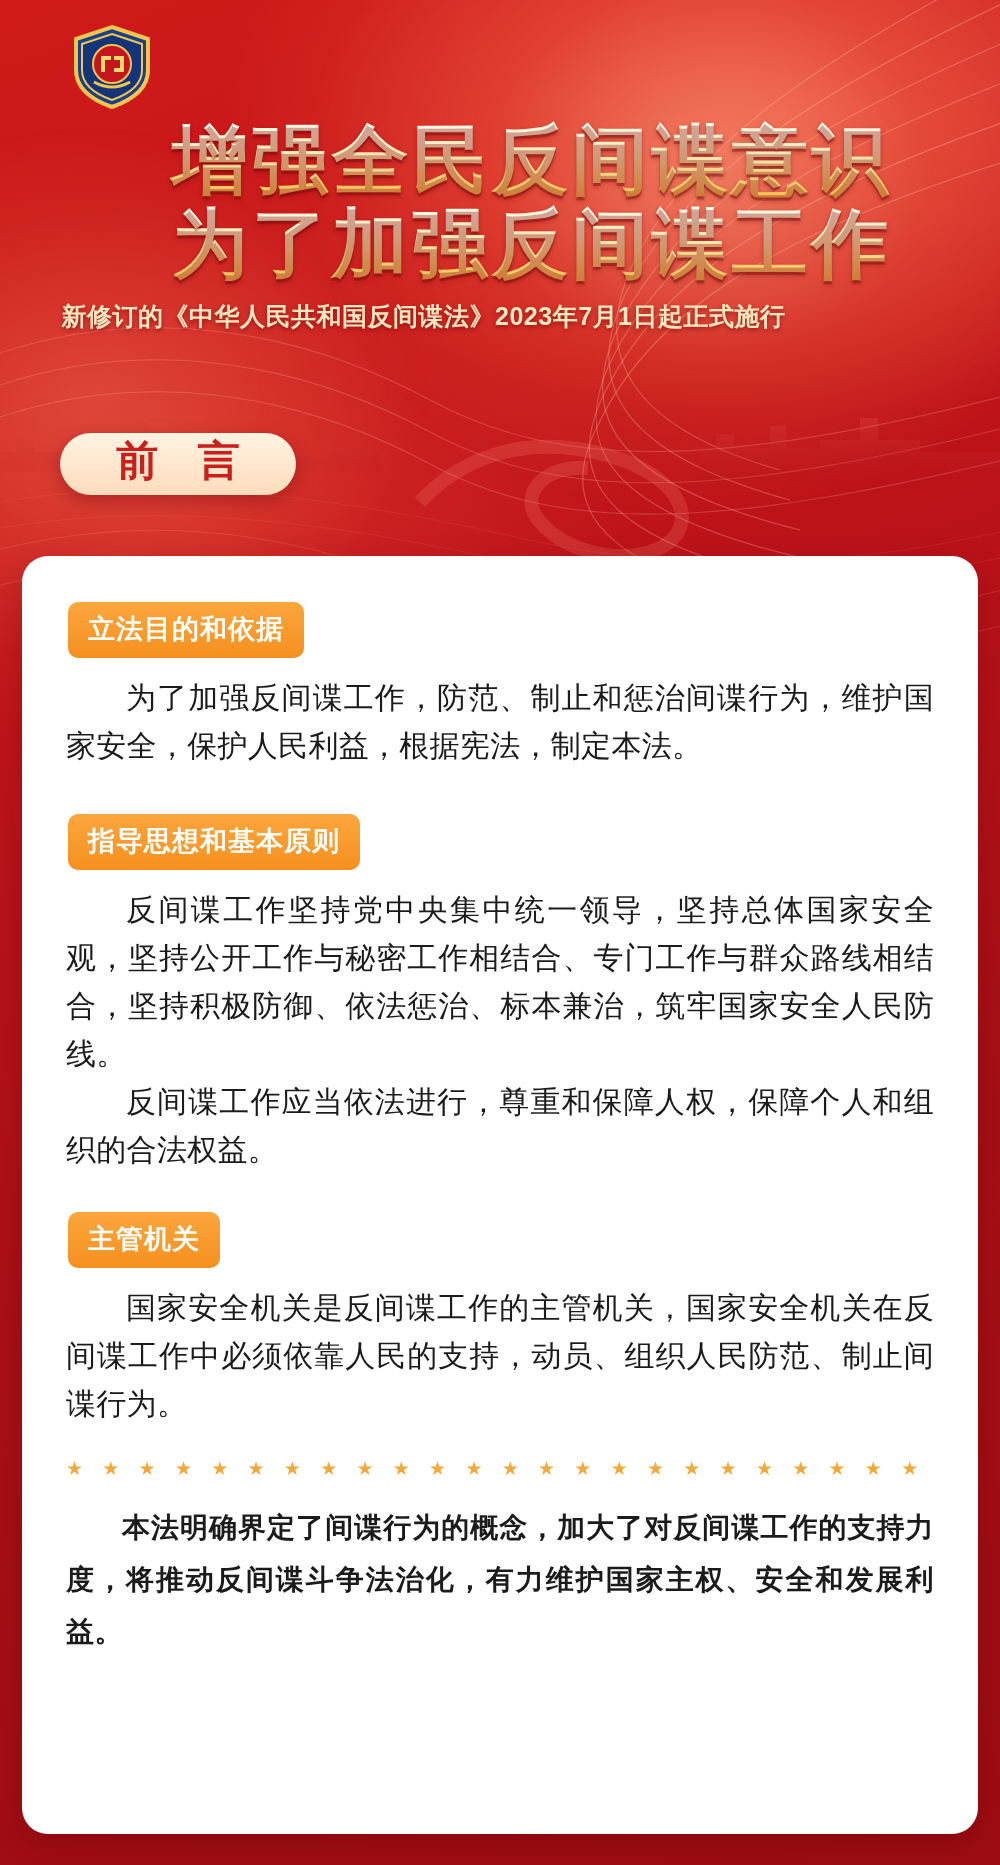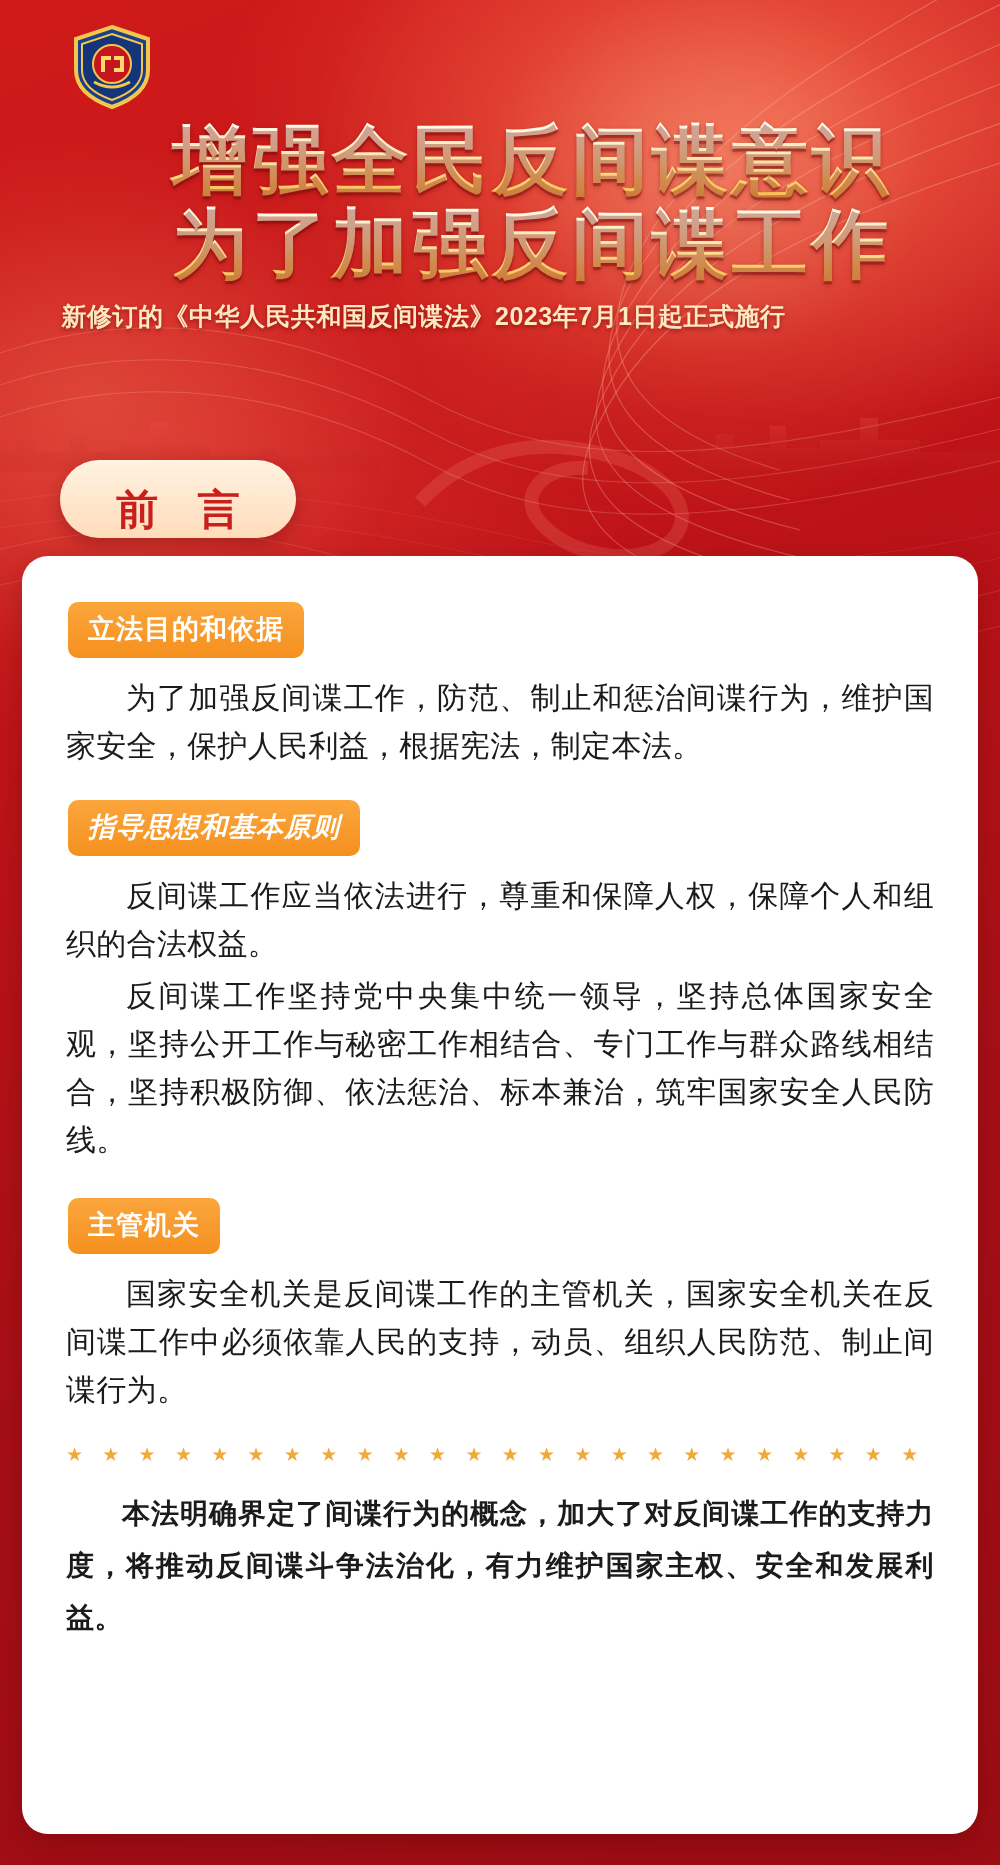--- a/index.html
+++ b/index.html
@@ -101,28 +101,28 @@
     font-weight: bold;
     letter-spacing: 0.5px;
     color: #ffe7bf;
     text-shadow: 0 2px 4px rgba(110,6,6,0.6);
   }
 
   
   .preface-pill {
     position: absolute;
     left: 60px;
-    top: 460px;
+    top: 433px;
     width: 236px;
-    height: 78px;
+    height: 62px;
     border-radius: 39px;
     background: linear-gradient(180deg, #fff3e2 0%, #ffdcbb 100%);
     box-shadow: 0 6px 18px rgba(90,5,5,0.35);
     display: flex;
-    align-items: flex-end;
+    align-items: flex-start;
     justify-content: center;
   }
   .preface-pill span {
     font-size: 42px;
     font-weight: bold;
     letter-spacing: 14px;
     text-indent: 14px;
     color: #c9201c;
   }
 
@@ -146,21 +146,21 @@
     display: inline-block;
     background: linear-gradient(180deg, #fba63c 0%, #f5901f 100%);
     color: #ffffff;
     font-size: 27px;
     font-weight: bold;
     letter-spacing: 1px;
     padding: 9px 20px 11px 20px;
     border-radius: 10px;
     margin: 0 0 16px 2px;
   }
-  .sec-tag.second { margin-top: 26px; font-style: italic; }
+  .sec-tag.second { margin-top: 40px; }
   .sec-tag.third  { margin-top: 34px; }
 
   .para {
     font-size: 30px;
     line-height: 48px;
     color: #1b1b1b;
     text-align: justify;
     text-indent: 2em;
     margin: 0 0 4px 0;
     letter-spacing: 0.3px;
@@ -260,22 +260,22 @@
     <span>前 言</span>
   </div>
 
   <div class="card">
     <div class="card-inner">
 
       <div class="sec-tag">立法目的和依据</div>
       <p class="para">为了加强反间谍工作，防范、制止和惩治间谍行为，维护国家安全，保护人民利益，根据宪法，制定本法。</p>
 
       <div class="sec-tag second">指导思想和基本原则</div>
+      <p class="para tight">反间谍工作坚持党中央集中统一领导，坚持总体国家安全观，坚持公开工作与秘密工作相结合、专门工作与群众路线相结合，坚持积极防御、依法惩治、标本兼治，筑牢国家安全人民防线。</p>
       <p class="para">反间谍工作应当依法进行，尊重和保障人权，保障个人和组织的合法权益。</p>
-      <p class="para tight">反间谍工作坚持党中央集中统一领导，坚持总体国家安全观，坚持公开工作与秘密工作相结合、专门工作与群众路线相结合，坚持积极防御、依法惩治、标本兼治，筑牢国家安全人民防线。</p>
 
       <div class="sec-tag third">主管机关</div>
       <p class="para">国家安全机关是反间谍工作的主管机关，国家安全机关在反间谍工作中必须依靠人民的支持，动员、组织人民防范、制止间谍行为。</p>
 
       <div class="star-divider">★ ★ ★ ★ ★ ★ ★ ★ ★ ★ ★ ★ ★ ★ ★ ★ ★ ★ ★ ★ ★ ★ ★ ★ ★ ★ ★ ★ ★ ★ ★ ★ ★ ★</div>
 
       <div class="closing">本法明确界定了间谍行为的概念，加大了对反间谍工作的支持力度，将推动反间谍斗争法治化，有力维护国家主权、安全和发展利益。</div>
     </div>
   </div>
 

